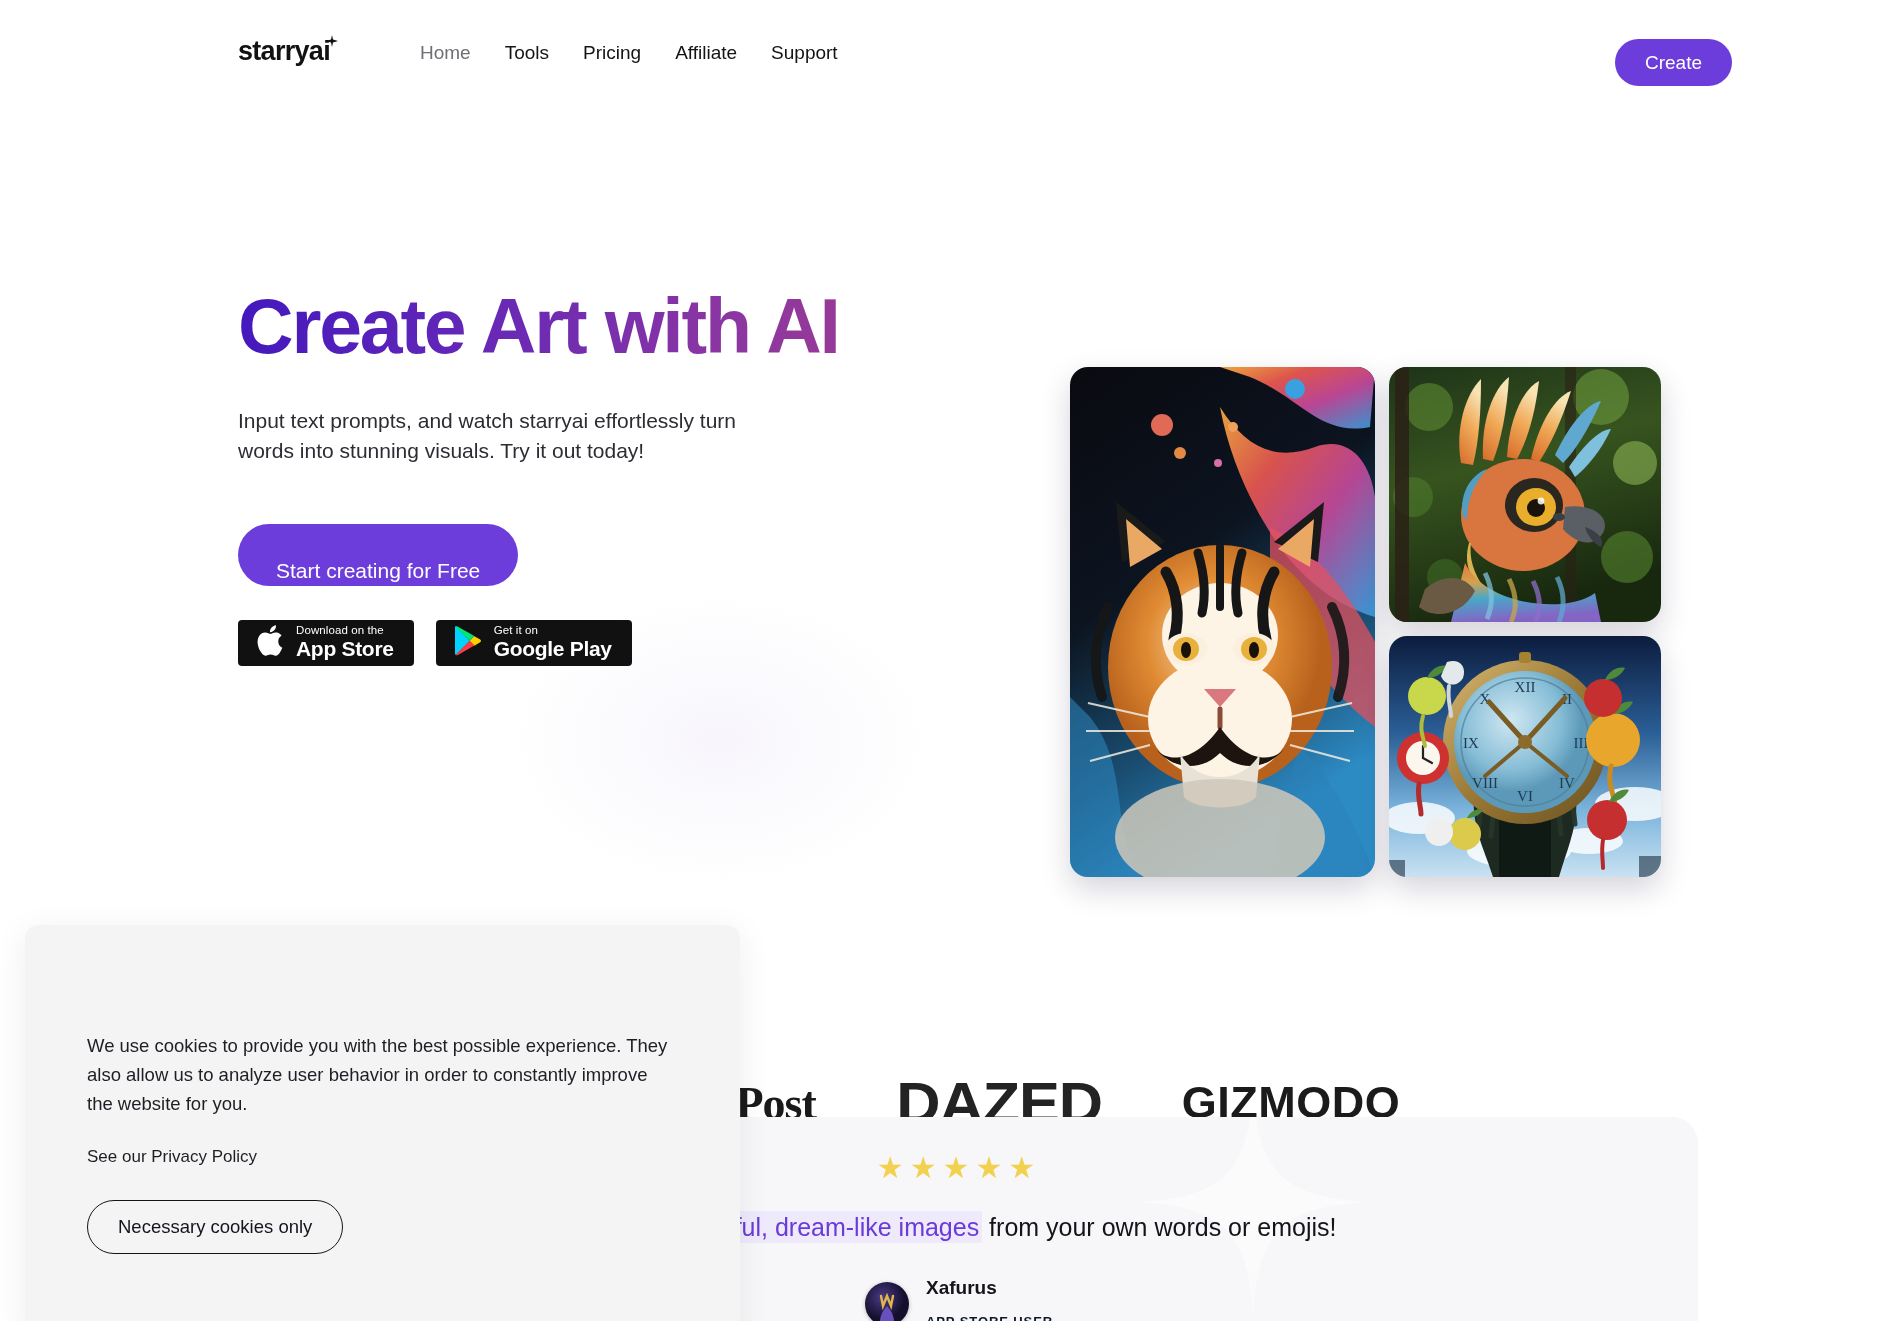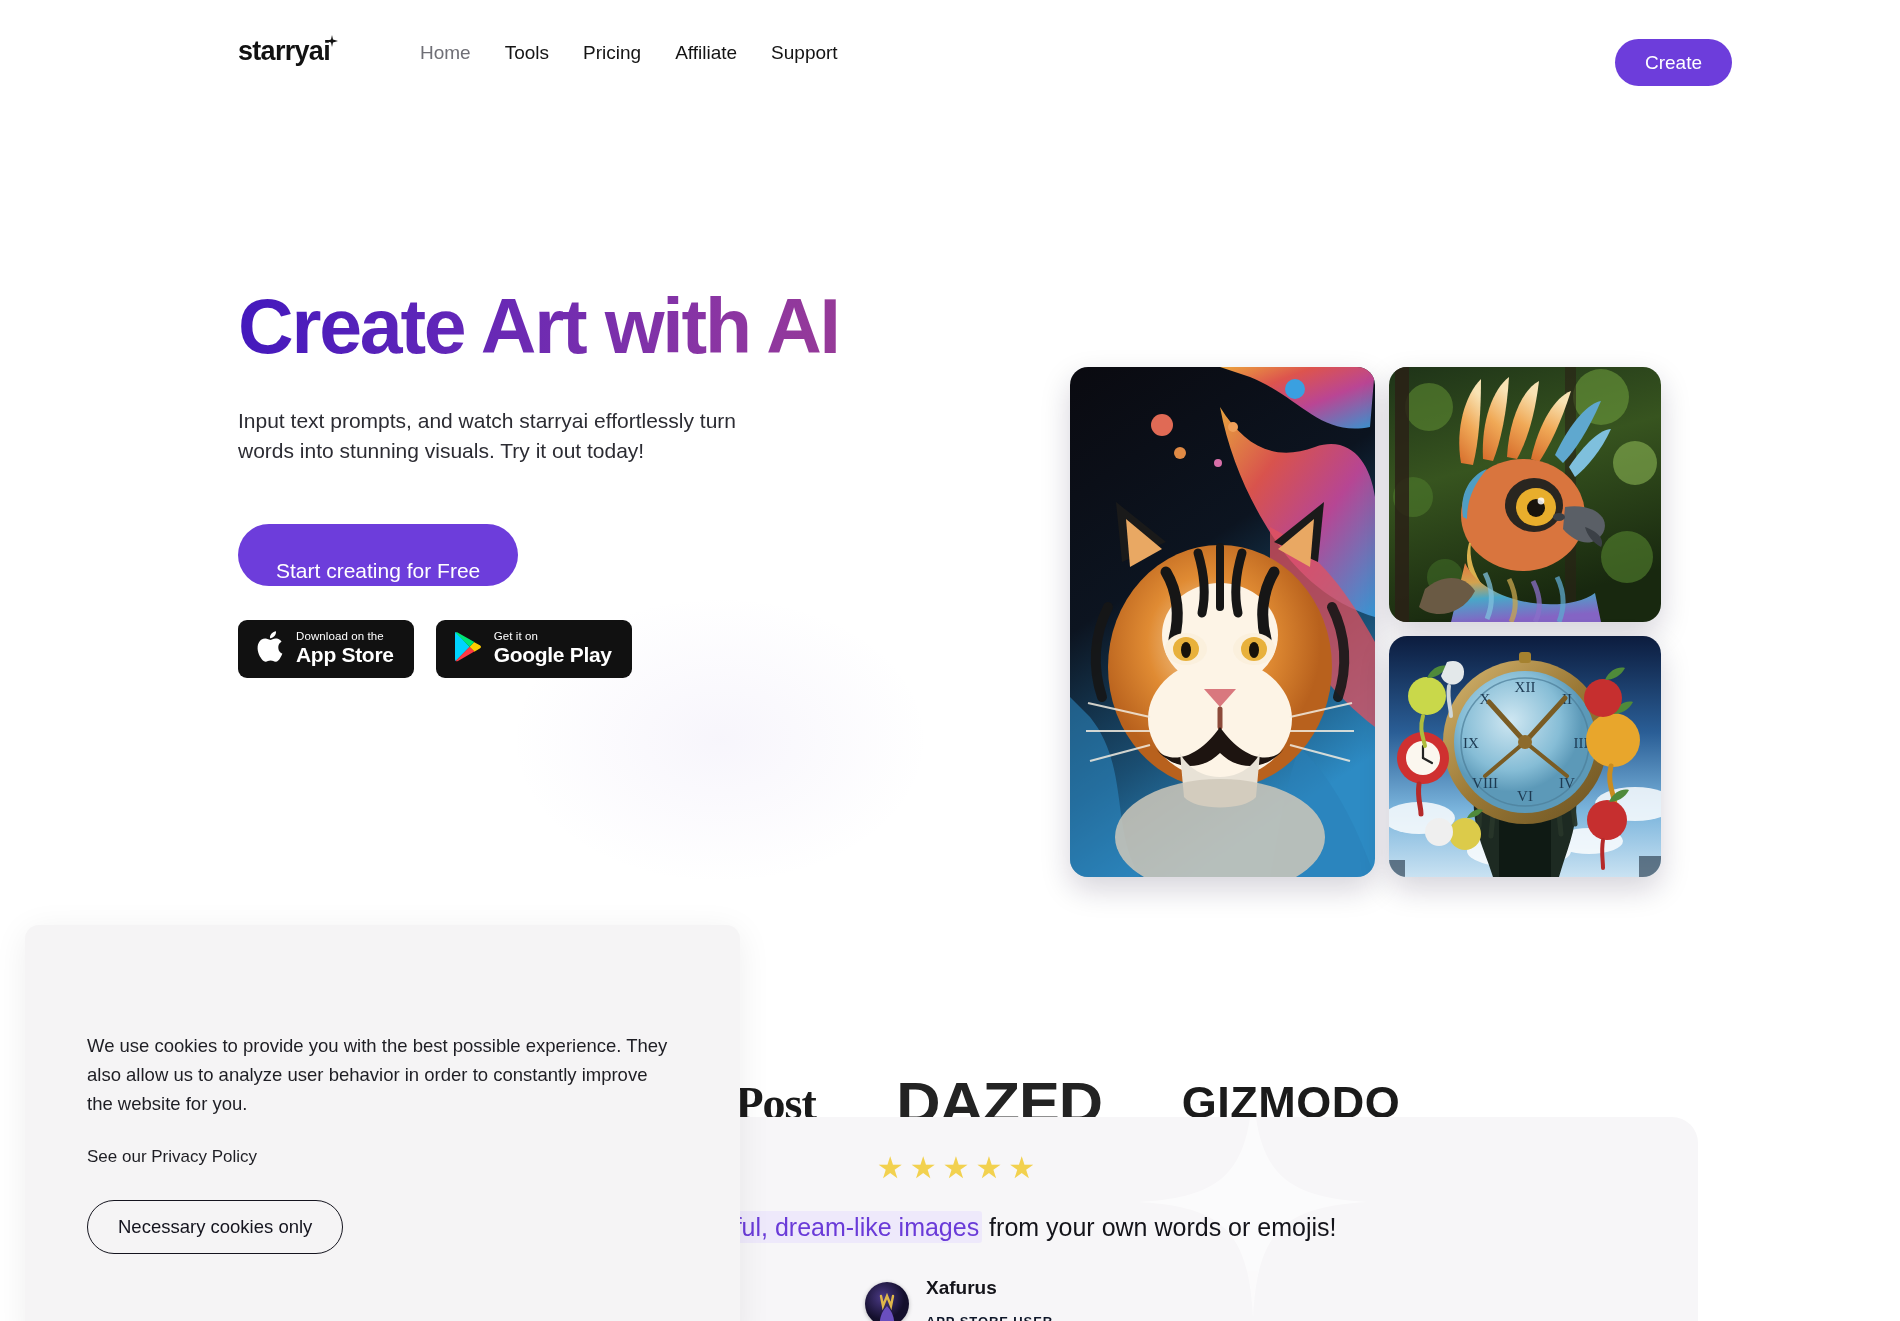--- a/index.html
+++ b/index.html
@@ -156,22 +156,22 @@
     cursor: pointer;
     white-space: nowrap;
   }
 
   .store-row {
     margin-top: 34px;
     display: flex;
     gap: 22px;
   }
   .store-badge {
-    height: 58px;
-    border-radius: 9px;
+    height: 46px;
+    border-radius: 4px;
     background: #111111;
     display: flex;
     align-items: center;
     gap: 12px;
     padding: 0 20px 0 18px;
     cursor: pointer;
     text-decoration: none;
   }
   .store-badge .glyph { flex: 0 0 auto; display: block; }
   .store-lines { display: flex; flex-direction: column; justify-content: center; }

